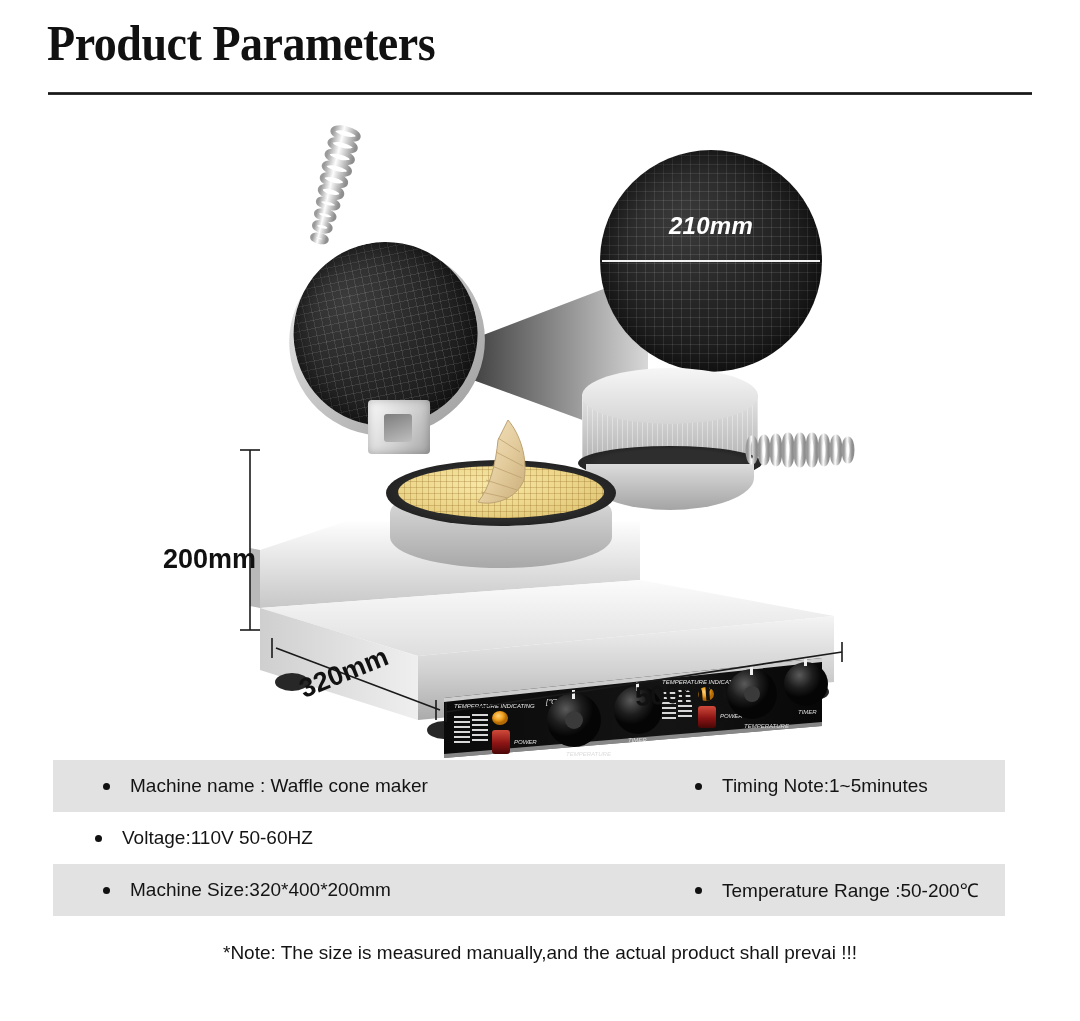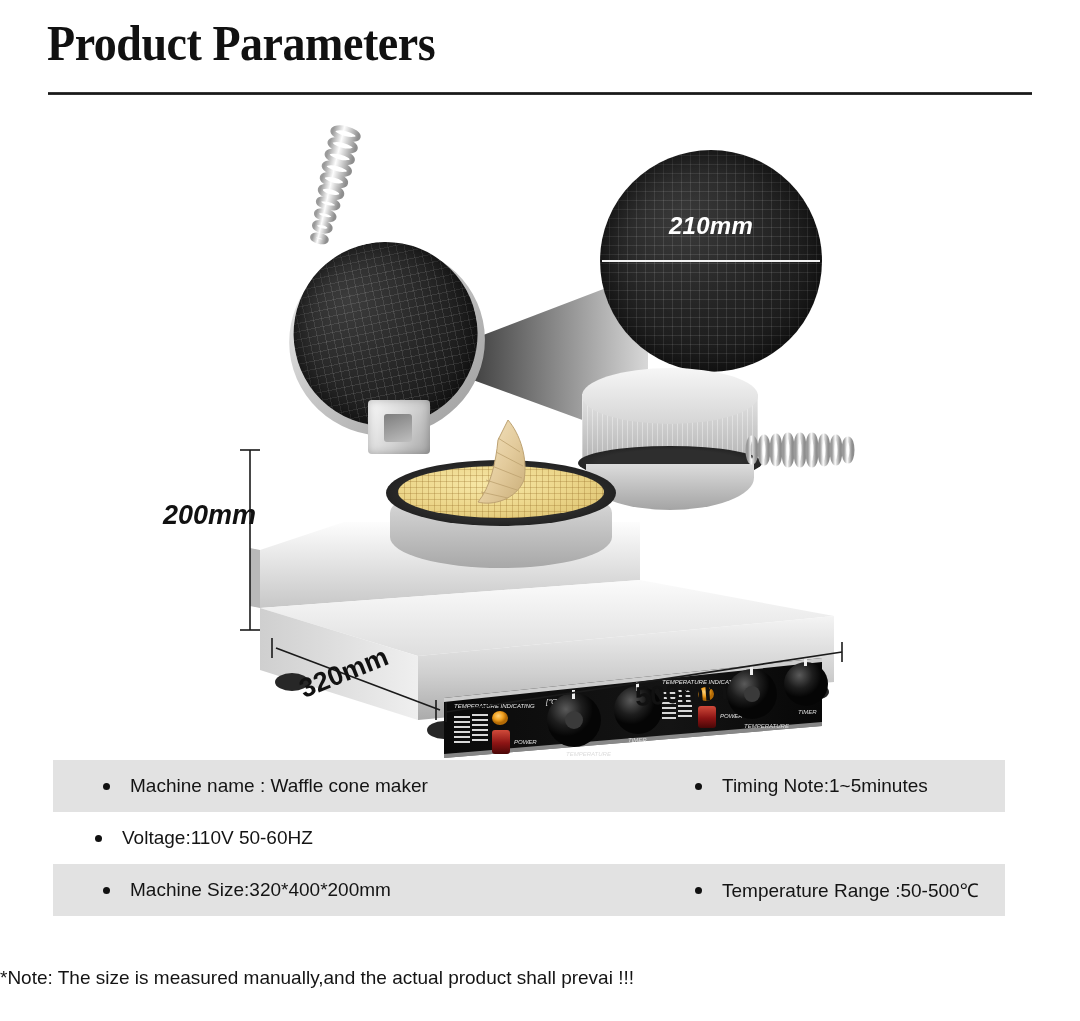--- a/index.html
+++ b/index.html
@@ -240,21 +240,21 @@
   .control-panel { position: absolute; left: 430px; top: 540px; width: 400px; height: 120px; }
 
   
   .dim-label {
     position: absolute;
     font-size: 27px;
     font-weight: bold;
     color: #111111;
     white-space: nowrap;
   }
-  #dim-200 { left: 163px; top: 500px; font-style: italic; }
+  #dim-200 { left: 163px; top: 544px; }
   #dim-320 { left: 295px; top: 676px; transform: rotate(-22deg); transform-origin: left top; }
   #dim-500 { left: 634px; top: 682px; transform: rotate(-4deg); transform-origin: left top; }
 
   
   #spec-table {
     position: absolute;
     left: 53px;
     top: 760px;
     width: 952px;
   }
@@ -282,22 +282,23 @@
   }
   .spec-text {
     font-size: 19px;
     color: #141414;
     white-space: nowrap;
   }
 
   #spec-note {
     position: absolute;
     left: 0;
-    top: 967px;
+    top: 942px;
     width: 1080px;
+    text-align: center;
     font-size: 19px;
     color: #141414;
   }
 </style>
 </head>
 <body>
 
 <div id="page-title">Product Parameters</div>
 <div id="title-rule"></div>
 
@@ -564,19 +565,19 @@
     </div>
   </div>
 
   <div class="spec-row shaded">
     <div class="spec-cell left">
       <span class="bullet"></span>
       <span class="spec-text">Machine Size:320*400*200mm</span>
     </div>
     <div class="spec-cell right">
       <span class="bullet"></span>
-      <span class="spec-text">Temperature Range :50-500℃</span>
+      <span class="spec-text">Temperature Range :50-200℃</span>
     </div>
   </div>
 
 </div>
 
 <div id="spec-note">*Note: The size is measured manually,and the actual product shall prevai !!!</div>
 
 </body></html>

